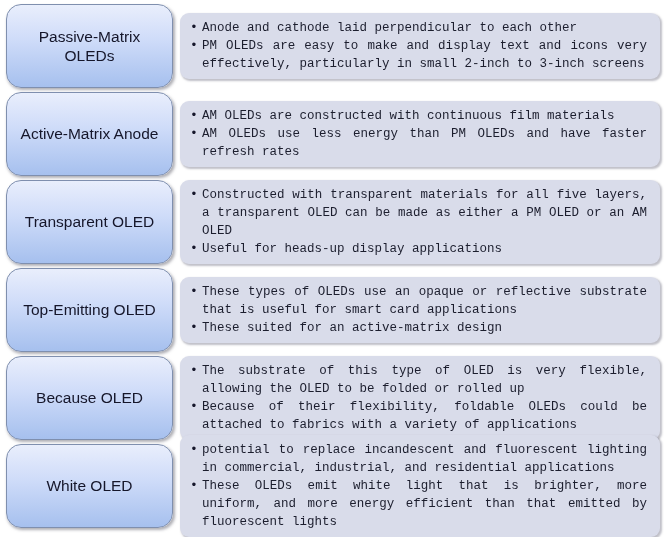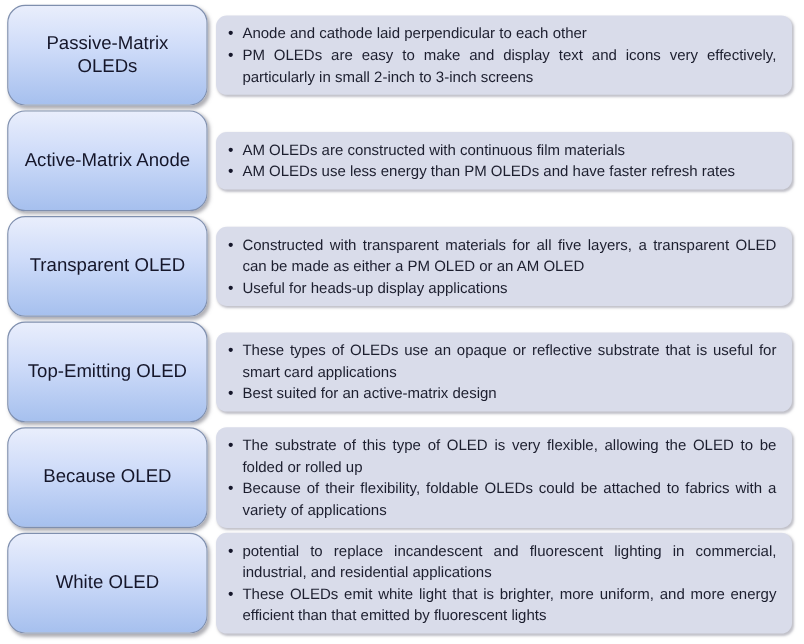--- a/index.html
+++ b/index.html
@@ -56,20 +56,21 @@
     padding:0 8px;
   }
   .panel{
     margin-left:7px;
     width:480px;
     flex:0 0 480px;
     background:var(--panel-bg);
     border-radius:9px;
     box-shadow:1.5px 1.5px 2px rgba(130,130,145,0.5);
     padding:6px 13px 6px 9px;
+    font-family:Liberation Mono, monospace;
   }
   .panel ul{
     margin:0;
     padding:0;
     list-style:none;
   }
   .panel li{
     position:relative;
     padding-left:13px;
     font-size:12.5px;
@@ -127,21 +128,21 @@
     </div>
   </div>
 
   <div class="row">
     <div class="type-box">
       <span class="label">Top-Emitting OLED</span>
     </div>
     <div class="panel">
       <ul>
             <li>These types of OLEDs use an opaque or reflective substrate that is useful for smart card applications</li>
-            <li>Best suited for an active-matrix design</li>
+            <li>These suited for an active-matrix design</li>
           </ul>
     </div>
   </div>
 
   <div class="row">
     <div class="type-box">
       <span class="label">Because OLED</span>
     </div>
     <div class="panel">
       <ul>

